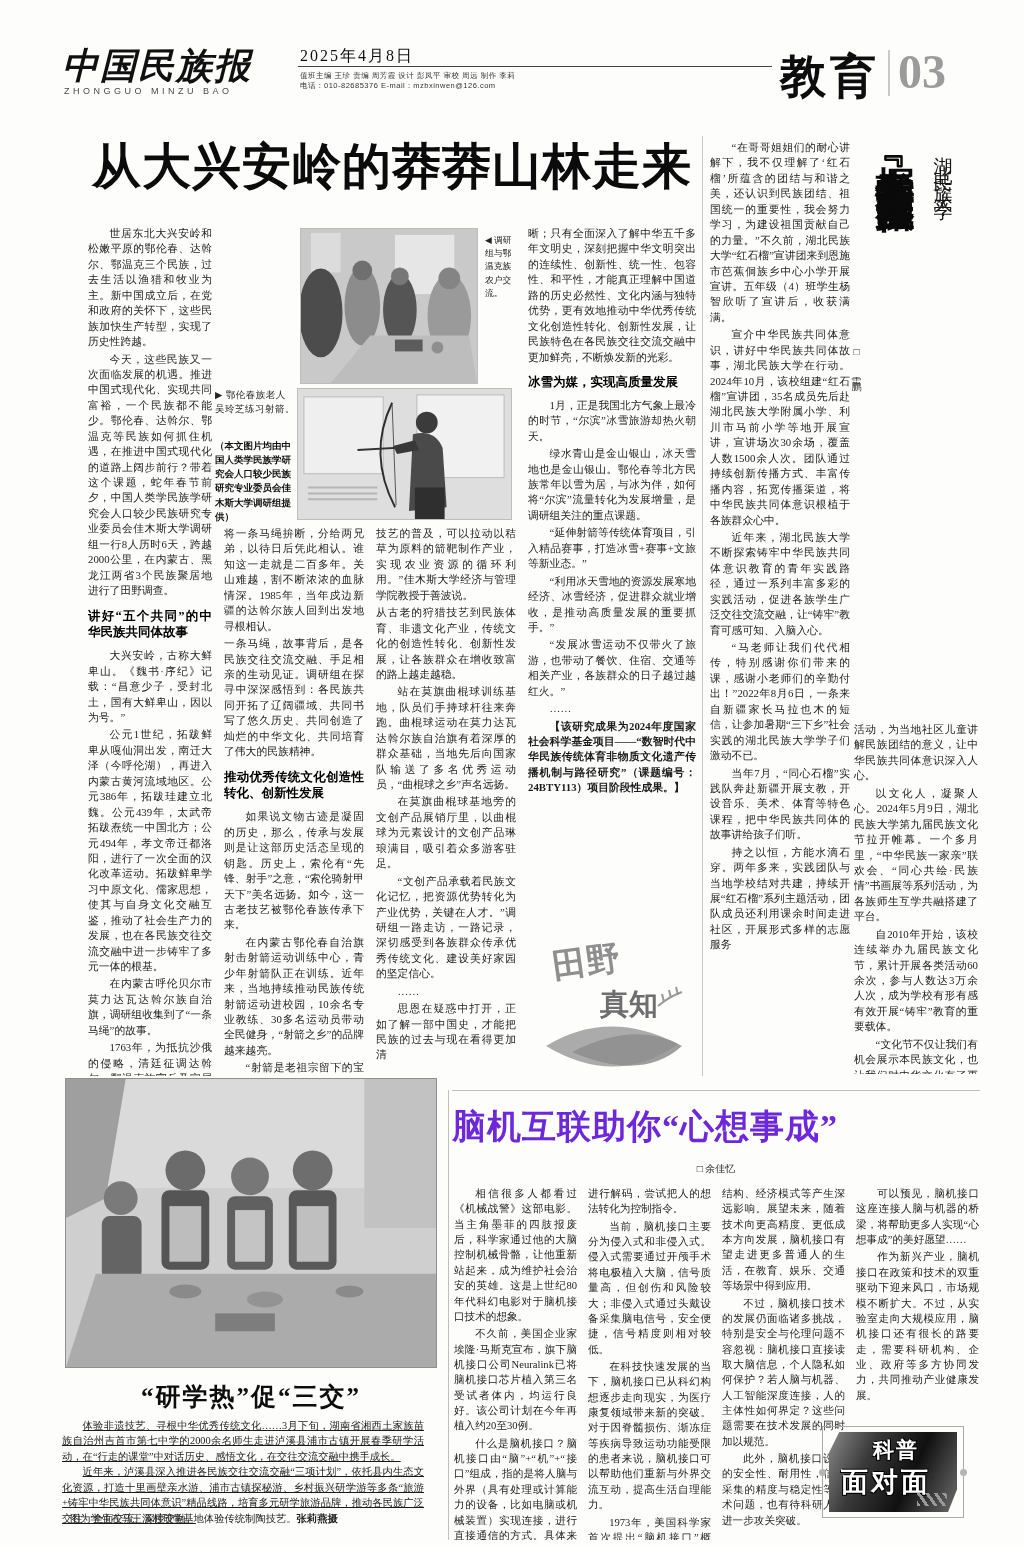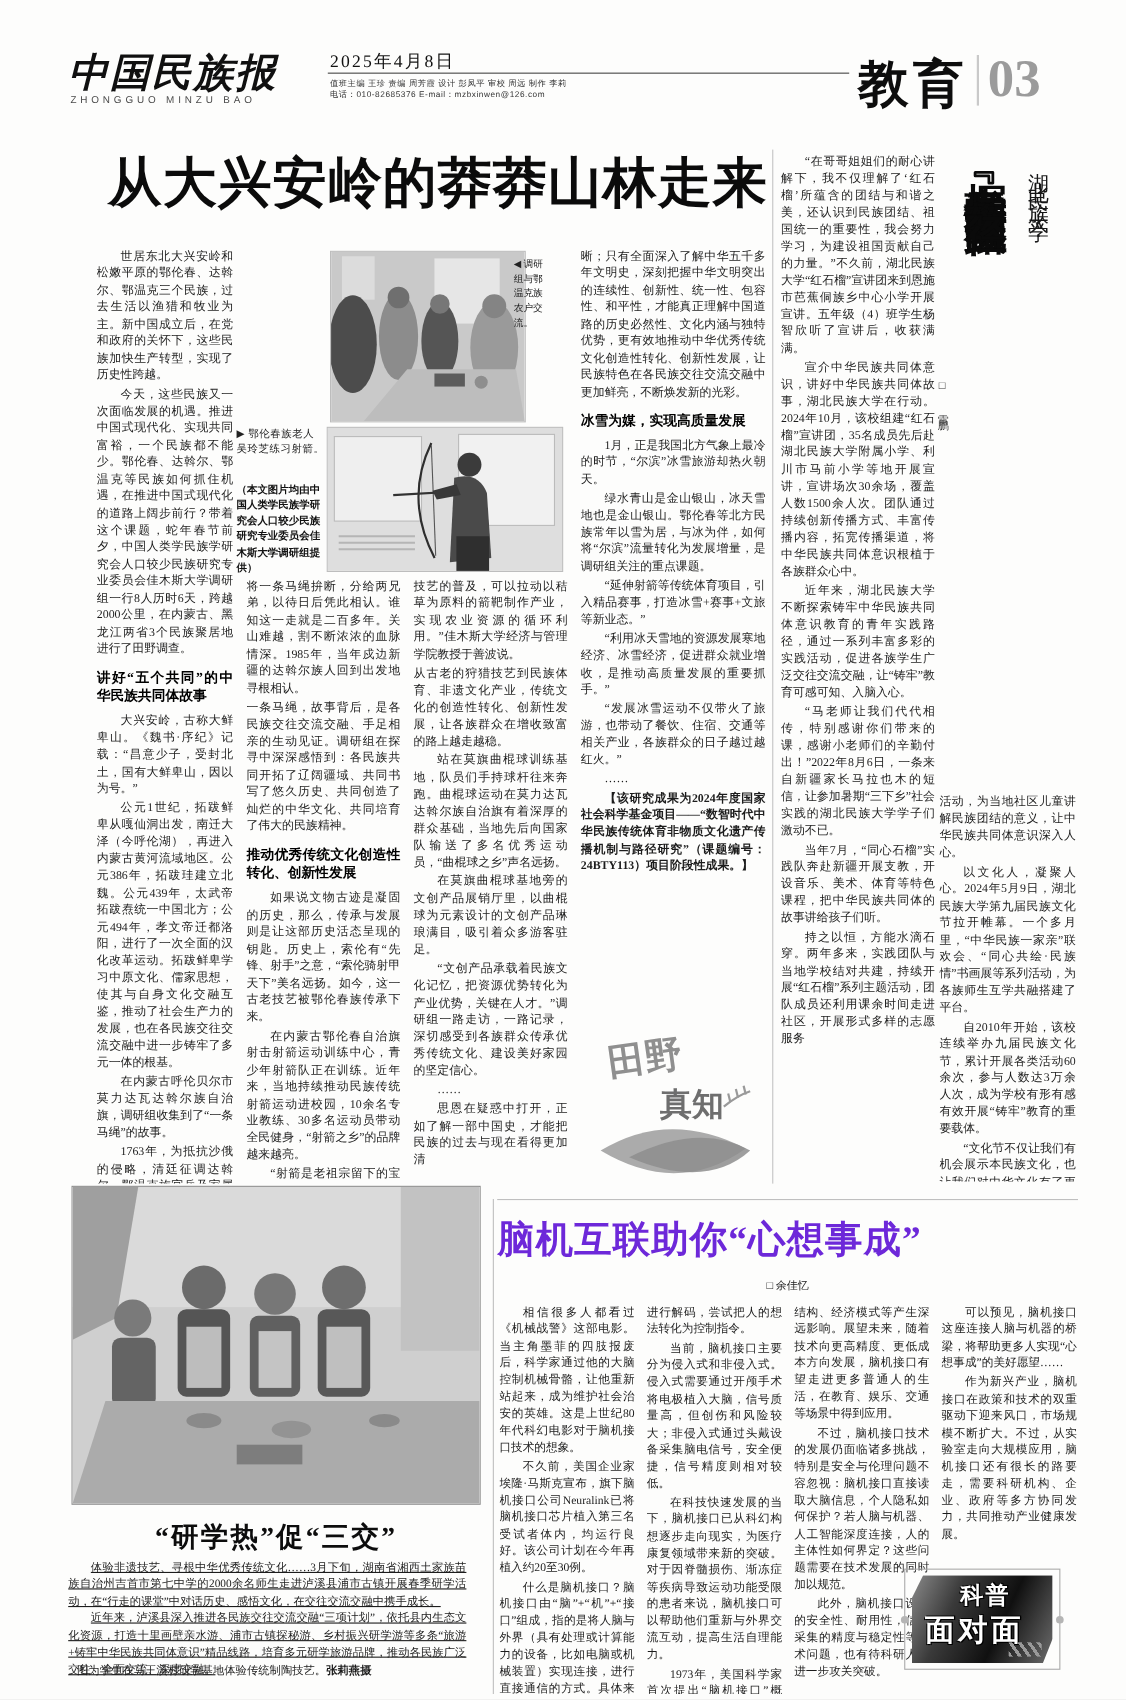--- a/index.html
+++ b/index.html
@@ -10,38 +10,38 @@
   .logo{left:62px;top:42px;font-size:36px;font-weight:bold;font-style:italic;letter-spacing:2px;color:#101010;}
   .pinyin{left:64px;top:86px;font-size:9px;letter-spacing:3.5px;color:#4a4a4a;font-family:"Liberation Sans",sans-serif;}
   .m-date{left:300px;top:46px;font-size:16px;letter-spacing:2px;color:#111;}
   .head-rule{left:298px;top:66px;width:474px;height:1px;background:#444;}
   .staff{left:300px;top:71px;font-size:7.5px;color:#333;letter-spacing:.5px;font-family:"Liberation Sans",sans-serif;}
   .contact{left:300px;top:81px;font-size:7.5px;color:#333;letter-spacing:.5px;font-family:"Liberation Sans",sans-serif;}
   .section{left:780px;top:46px;font-size:46px;font-weight:900;font-family:"Liberation Sans","DejaVu Sans",sans-serif;color:#0d0d0d;letter-spacing:4px;}
   .sec-bar{left:888px;top:50px;width:2px;height:46px;background:#c9c9c9;}
   .pageno{left:898px;top:44px;font-size:48px;font-weight:bold;color:#9b9b9b;font-family:"Liberation Serif",serif;}
   
-  .mh{left:92px;top:134px;width:612px;text-align:center;font-size:49px;font-weight:900;
+  .mh{left:92px;top:134px;width:612px;text-align:left;font-size:49px;font-weight:900;
       font-family:"Liberation Sans","DejaVu Sans",sans-serif;color:#0b0b0b;letter-spacing:1px;}
   .mby{left:92px;top:204px;width:612px;text-align:center;font-size:11px;color:#222;}
   .mbody{left:88px;top:226px;width:608px;height:850px;display:flex;gap:12px;position:absolute;}
   .col{overflow:hidden;text-align:justify;}
   .col p{margin:0 0 2px;font-size:10.8px;line-height:1.43;text-indent:2em;}
   .col p.noind{text-indent:0;}
   .col p.b{font-weight:bold;text-indent:2em;}
   .col h3{margin:9px 0 7px;font-size:12.5px;line-height:1.35;font-weight:bold;color:#000;text-indent:0;}
   .c1{width:124px;} .c2{width:140px;padding-top:300px;} .c3{width:140px;padding-top:300px;} .c4{width:168px;}
   
   .photo-asm{position:absolute;left:127px;top:0;width:297px;height:296px;}
   .cap-strip{position:absolute;left:0;top:162px;width:80px;}
   .cap2{font-size:9.5px;line-height:1.5;color:#222;letter-spacing:.5px;}
   .credit-note{font-size:9.5px;line-height:1.5;font-weight:bold;font-family:"Liberation Sans",sans-serif;color:#111;margin-top:22px;}
   .ph{position:absolute;border:1px solid #bdbdbd;box-sizing:border-box;}
   .ph1{left:85px;top:2px;width:178px;height:156px;}
-  .cap1{position:absolute;left:252px;top:8px;width:31px;font-size:8.8px;line-height:1.5;color:#222;}
+  .cap1{position:absolute;left:270px;top:8px;width:31px;font-size:8.8px;line-height:1.5;color:#222;}
   .ph2{left:82px;top:162px;width:215px;height:132px;}
   
   .div-main-right{left:702px;top:136px;width:1px;height:940px;background:#c4c4c4;}
   .r-colA{left:710px;top:140px;width:140px;height:934px;}
   .r-colB{left:854px;top:722px;width:124px;height:352px;}
   .vtext{writing-mode:vertical-rl;}
   .r-kicker{left:930px;top:142px;height:300px;font-size:19px;letter-spacing:9px;color:#171717;}
   .r-vhead{left:868px;top:136px;height:588px;font-size:39px;font-weight:900;letter-spacing:2px;color:#0a0a0a;}
   .r-vby{left:849px;top:346px;height:120px;font-size:10px;letter-spacing:5px;color:#333;}
   

